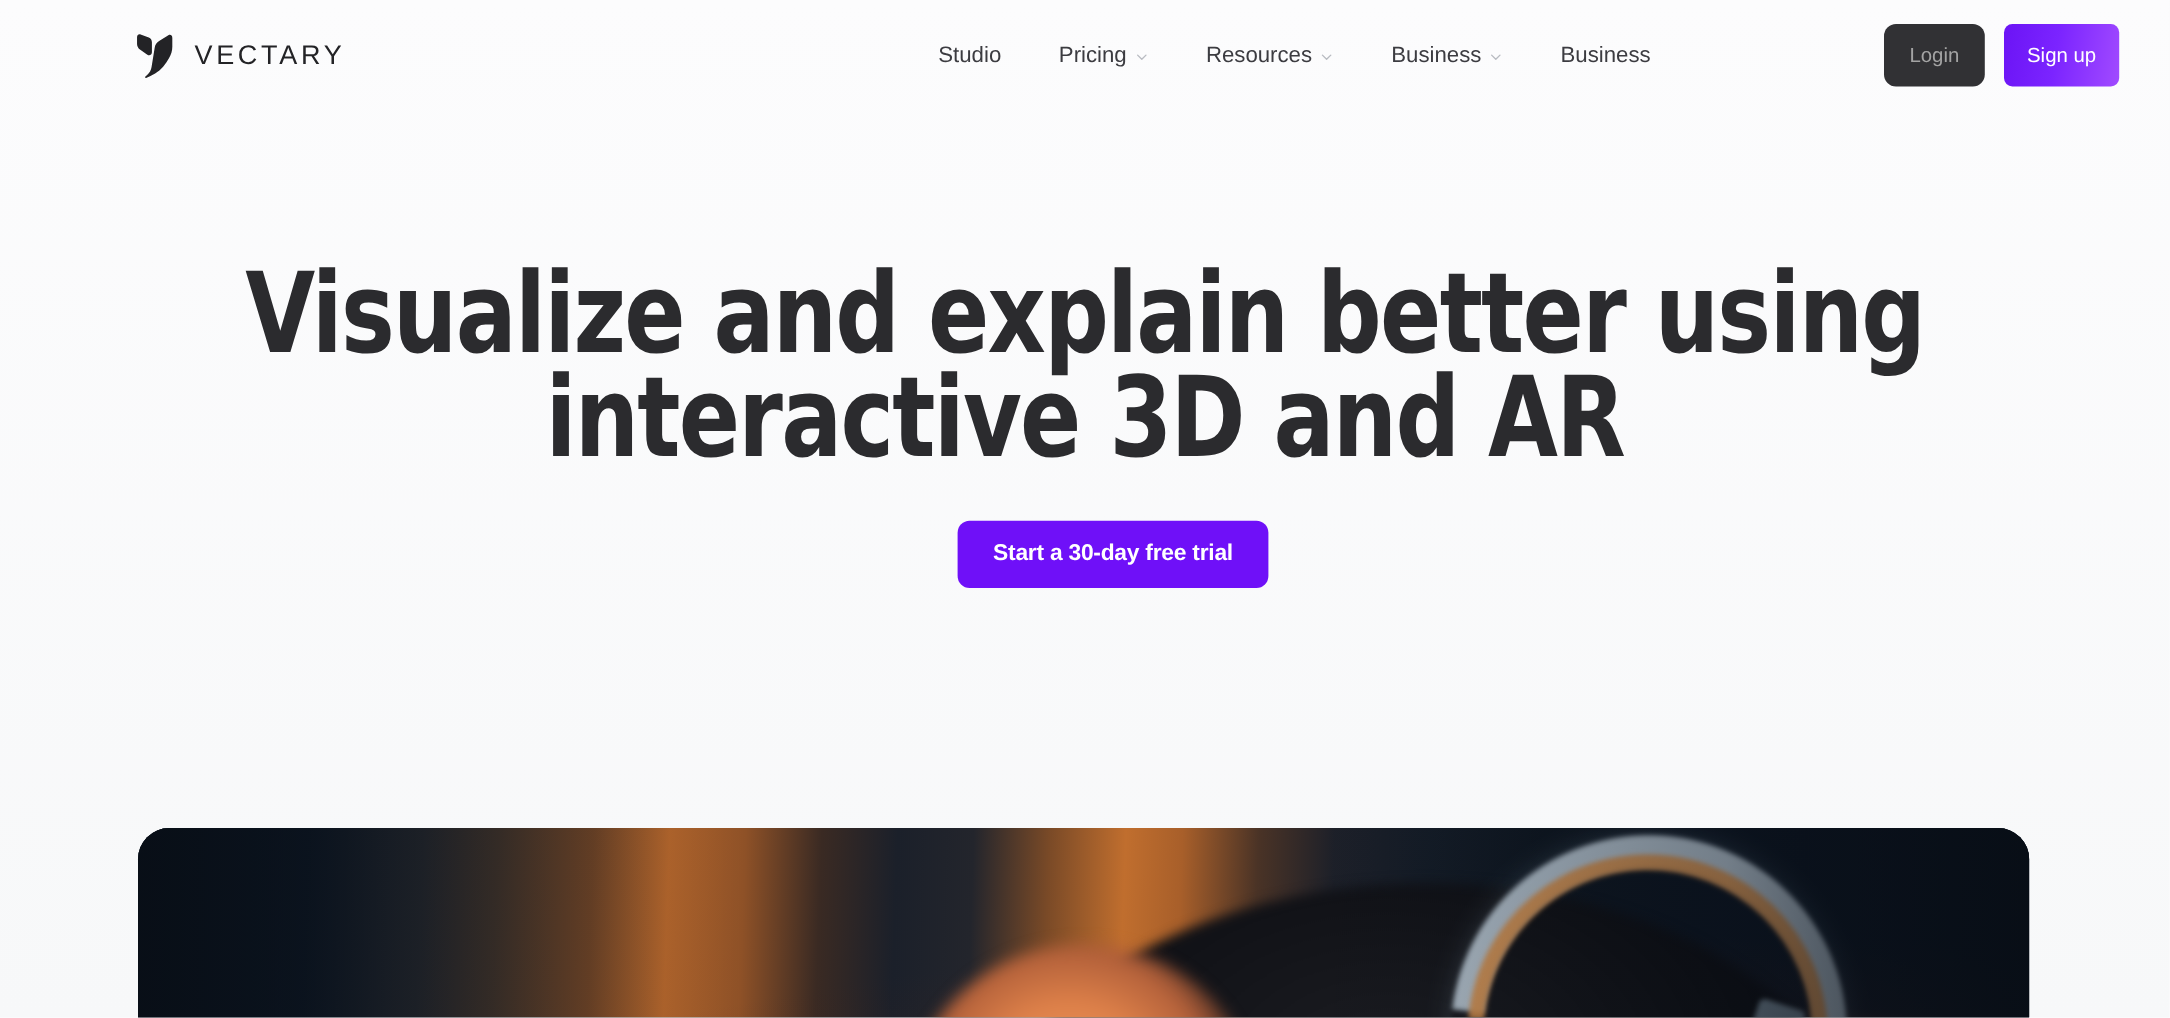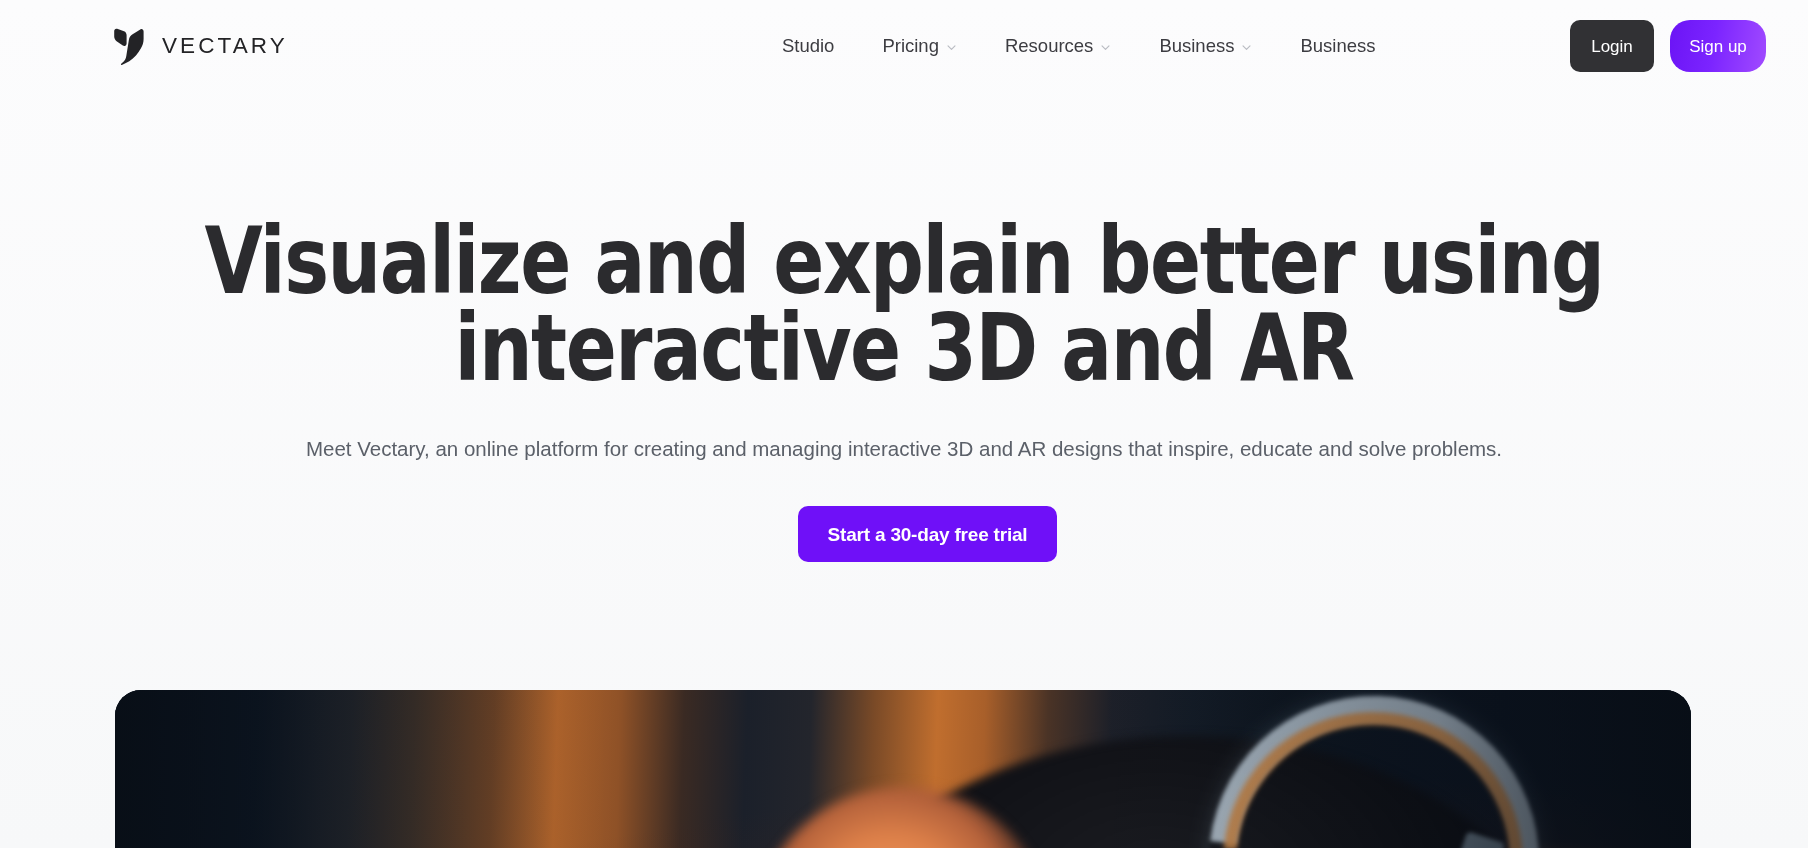--- a/index.html
+++ b/index.html
@@ -98,31 +98,31 @@
     font-family: "Liberation Sans", sans-serif;
     font-size: 17px;
     line-height: 1;
     display: inline-flex;
     align-items: center;
     justify-content: center;
   }
 
   .btn-login {
     background: #313134;
-    color: #ffffff;
+    color: #a3a3a3;
     border-radius: 10px;
     width: 84px;
     height: 52px;
     font-weight: 400;
   }
 
   .btn-signup {
     background: linear-gradient(100deg, #6b14f5 0%, #7b24ff 45%, #a14bff 100%);
     color: #ffffff;
-    border-radius: 20px;
+    border-radius: 7px;
     width: 96px;
     height: 52px;
     font-weight: 400;
   }
 
   
   .hero {
     text-align: center;
     padding-top: 126px;
   }
@@ -347,21 +347,20 @@
   </header>
 
   <section class="hero">
 
     <h1 class="hero-title">
       <span class="line">Visualize and explain better using</span>
       <span class="line">interactive 3D and AR</span>
     </h1>
 
     <p class="hero-sub">
-      <span>Meet Vectary, an online platform for creating and managing interactive 3D and AR designs that inspire, educate and solve problems.</span>
     </p>
 
     <div class="hero-cta-wrap">
       <button class="btn btn-cta">Start a 30-day free trial</button>
     </div>
 
   </section>
 
   <figure class="hero-media">
     <div class="photo"></div>

